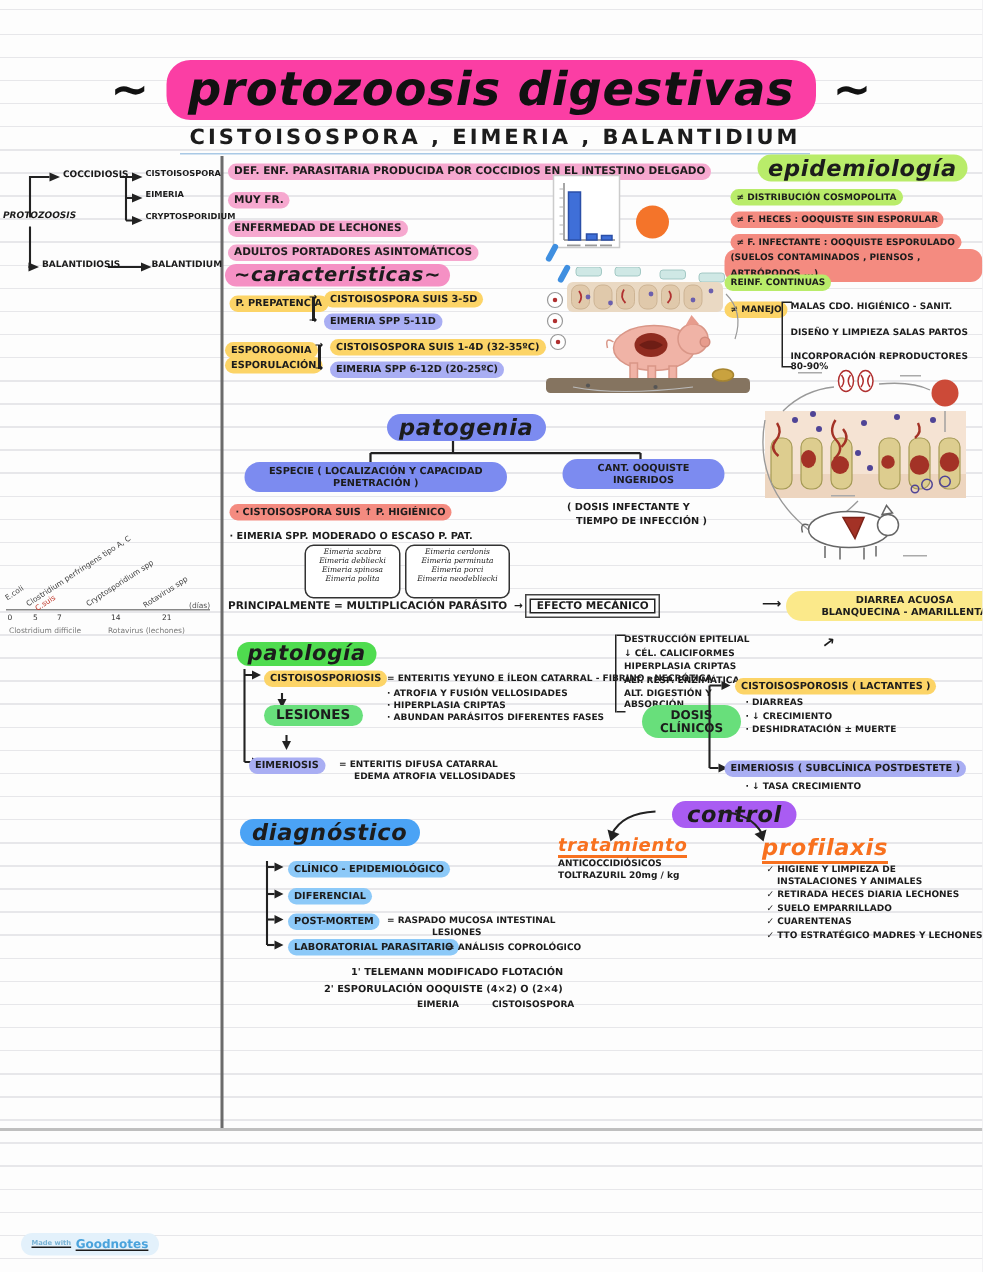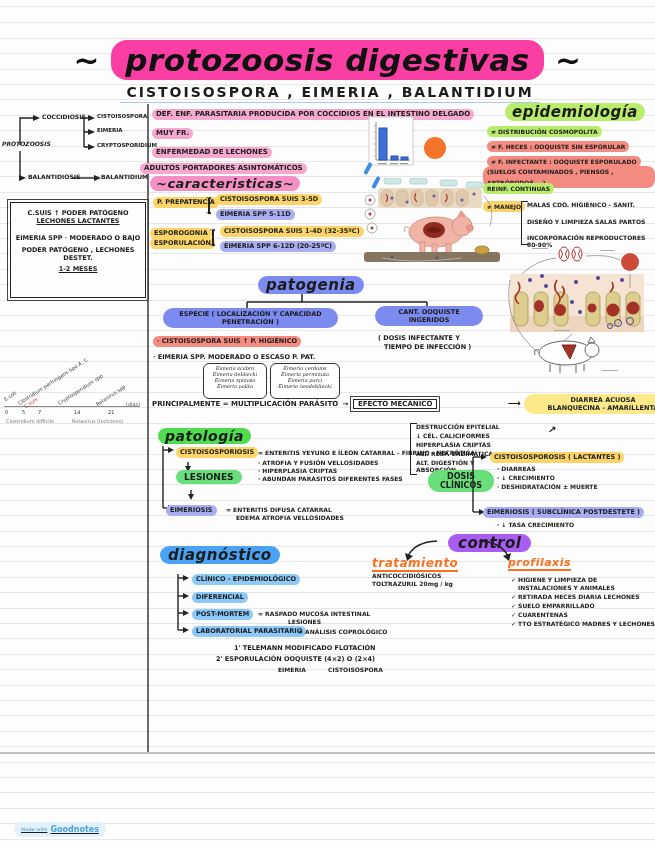--- a/index.html
+++ b/index.html
@@ -60,27 +60,20 @@
     </g>
   </svg>
   <div class="abs hw t6" style="left:2px;top:140px;font-style:italic;">PROTOZOOSIS</div>
   <div class="abs hw t6" style="left:42px;top:113px;">COCCIDIOSIS</div>
   <div class="abs hw t55" style="left:97px;top:113px;">CISTOISOSPORA</div>
   <div class="abs hw t55" style="left:97px;top:127px;">EIMERIA</div>
   <div class="abs hw t55" style="left:97px;top:142px;">CRYPTOSPORIDIUM</div>
   <div class="abs hw t6" style="left:28px;top:173px;">BALANTIDIOSIS</div>
   <div class="abs hw t6" style="left:101px;top:173px;">BALANTIDIUM</div>
 
-  <div class="abs box2" style="left:10px;top:202px;width:126px;height:82px;padding:6px 4px;text-align:center;">
-    <div class="hw t65">C.SUIS ↑ PODER PATÓGENO</div>
-    <div class="hw t65" style="text-decoration:underline;">LECHONES LACTANTES</div>
-    <div class="hw t65" style="margin-top:9px;">EIMERIA SPP · MODERADO O BAJO</div>
-    <div class="hw t65" style="margin-top:4px;">PODER PATÓGENO , LECHONES DESTET.</div>
-    <div class="hw t65" style="margin-top:3px;text-decoration:underline;">1-2 MESES</div>
-  </div>
 
   <div class="abs" style="left:2px;top:372px;width:144px;height:60px;">
     <div class="abs" style="left:2px;top:34px;width:136px;height:1px;background:#888;"></div>
     <div class="abs t5" style="left:4px;top:24px;transform:rotate(-33deg);transform-origin:left bottom;color:#444;white-space:nowrap;">E.coli</div>
     <div class="abs t5" style="left:18px;top:28px;transform:rotate(-33deg);transform-origin:left bottom;color:#444;white-space:nowrap;">Clostridium perfringens tipo A, C</div>
     <div class="abs t5" style="left:24px;top:31px;transform:rotate(-33deg);transform-origin:left bottom;color:#c0392b;white-space:nowrap;">C.suis</div>
     <div class="abs t5" style="left:58px;top:28px;transform:rotate(-33deg);transform-origin:left bottom;color:#444;white-space:nowrap;">Cryptosporidium spp</div>
     <div class="abs t5" style="left:96px;top:29px;transform:rotate(-33deg);transform-origin:left bottom;color:#444;white-space:nowrap;">Rotavirus spp</div>
     <div class="abs t5" style="left:3px;top:37px;color:#333;">0</div>
     <div class="abs t5" style="left:20px;top:37px;color:#333;">5</div>
@@ -88,21 +81,21 @@
     <div class="abs t5" style="left:72px;top:37px;color:#333;">14</div>
     <div class="abs t5" style="left:106px;top:37px;color:#333;">21</div>
     <div class="abs t5" style="left:124px;top:29px;color:#555;">(días)</div>
     <div class="abs t5" style="left:4px;top:46px;color:#777;">Clostridium difficile</div>
     <div class="abs t5" style="left:70px;top:46px;color:#777;">Rotavirus (lechones)</div>
   </div>
 
   <div class="abs hw t7 pill c-pink" style="left:152px;top:109px;">DEF. ENF. PARASITARIA PRODUCIDA POR COCCIDIOS EN EL INTESTINO DELGADO</div>
   <div class="abs hw t7 pill c-pink" style="left:152px;top:128px;">MUY FR.</div>
   <div class="abs hw t7 pill c-pink" style="left:152px;top:147px;text-align:center;">ENFERMEDAD DE LECHONES</div>
-  <div class="abs hw t7 pill c-pink" style="left:140px;top:163px;">ADULTOS PORTADORES ASINTOMÁTICOS</div>
+  <div class="abs hw t7 pill c-pink" style="left:152px;top:163px;">ADULTOS PORTADORES ASINTOMÁTICOS</div>
 
   <div class="abs script" style="left:150px;top:176px;font-size:13px;">
     <span style="background:#f590c4;border-radius:9px;padding:0 6px;">~caracteristicas~</span>
   </div>
   <div class="abs hw t65 pill c-yellow" style="left:153px;top:197px;">P. PREPATENCIA</div>
   <div class="abs vline" style="left:208px;top:198px;height:16px;"></div>
   <div class="abs hw t65 ar" style="left:206px;top:194px;"></div>
   <div class="abs hw t65 ar" style="left:206px;top:209px;"></div>
   <div class="abs hw t65 pill c-yellow" style="left:216px;top:194px;">CISTOISOSPORA SUIS 3-5D</div>
   <div class="abs hw t65 pill c-peri" style="left:216px;top:209px;">EIMERIA SPP 5-11D</div>
@@ -438,21 +431,21 @@
     <g fill="#222">
         <path d="M20,20 l2,8 6,-5 z"></path>
         <path d="M126,20 l-2,8 -6,-5 z"></path>
       </g>
   </svg>
   <div class="abs script" style="left:372px;top:556px;font-size:12px;color:#f8711f;">
     <span style="border-bottom:2px solid #f8711f;">tratamiento</span>
   </div>
   <div class="abs hw t6" style="left:372px;top:572px;">ANTICOCCIDIÓSICOS</div>
   <div class="abs hw t6" style="left:372px;top:580px;">TOLTRAZURIL 20mg / kg</div>
-  <div class="abs script" style="left:508px;top:556px;font-size:11px;color:#f8711f;text-align:center;">
+  <div class="abs script" style="left:508px;top:556px;font-size:15px;color:#f8711f;text-align:center;">
     <span style="border-bottom:2px solid #f8711f;">profilaxis</span>
   </div>
   <div class="abs hw t6" style="left:511px;top:576px;">✓ HIGIENE Y LIMPIEZA DE</div>
   <div class="abs hw t6" style="left:518px;top:584px;">INSTALACIONES Y ANIMALES</div>
   <div class="abs hw t6" style="left:511px;top:593px;">✓ RETIRADA HECES DIARIA LECHONES</div>
   <div class="abs hw t6" style="left:511px;top:602px;">✓ SUELO EMPARRILLADO</div>
   <div class="abs hw t6" style="left:511px;top:611px;">✓ CUARENTENAS</div>
   <div class="abs hw t6" style="left:511px;top:620px;">✓ TTO ESTRATÉGICO MADRES Y LECHONES</div>
 
   <div class="abs" style="left:14px;top:822px;height:15px;border-radius:8px;background:#e3f1fb;display:flex;align-items:center;gap:3px;padding:0 7px;text-decoration:underline;">

